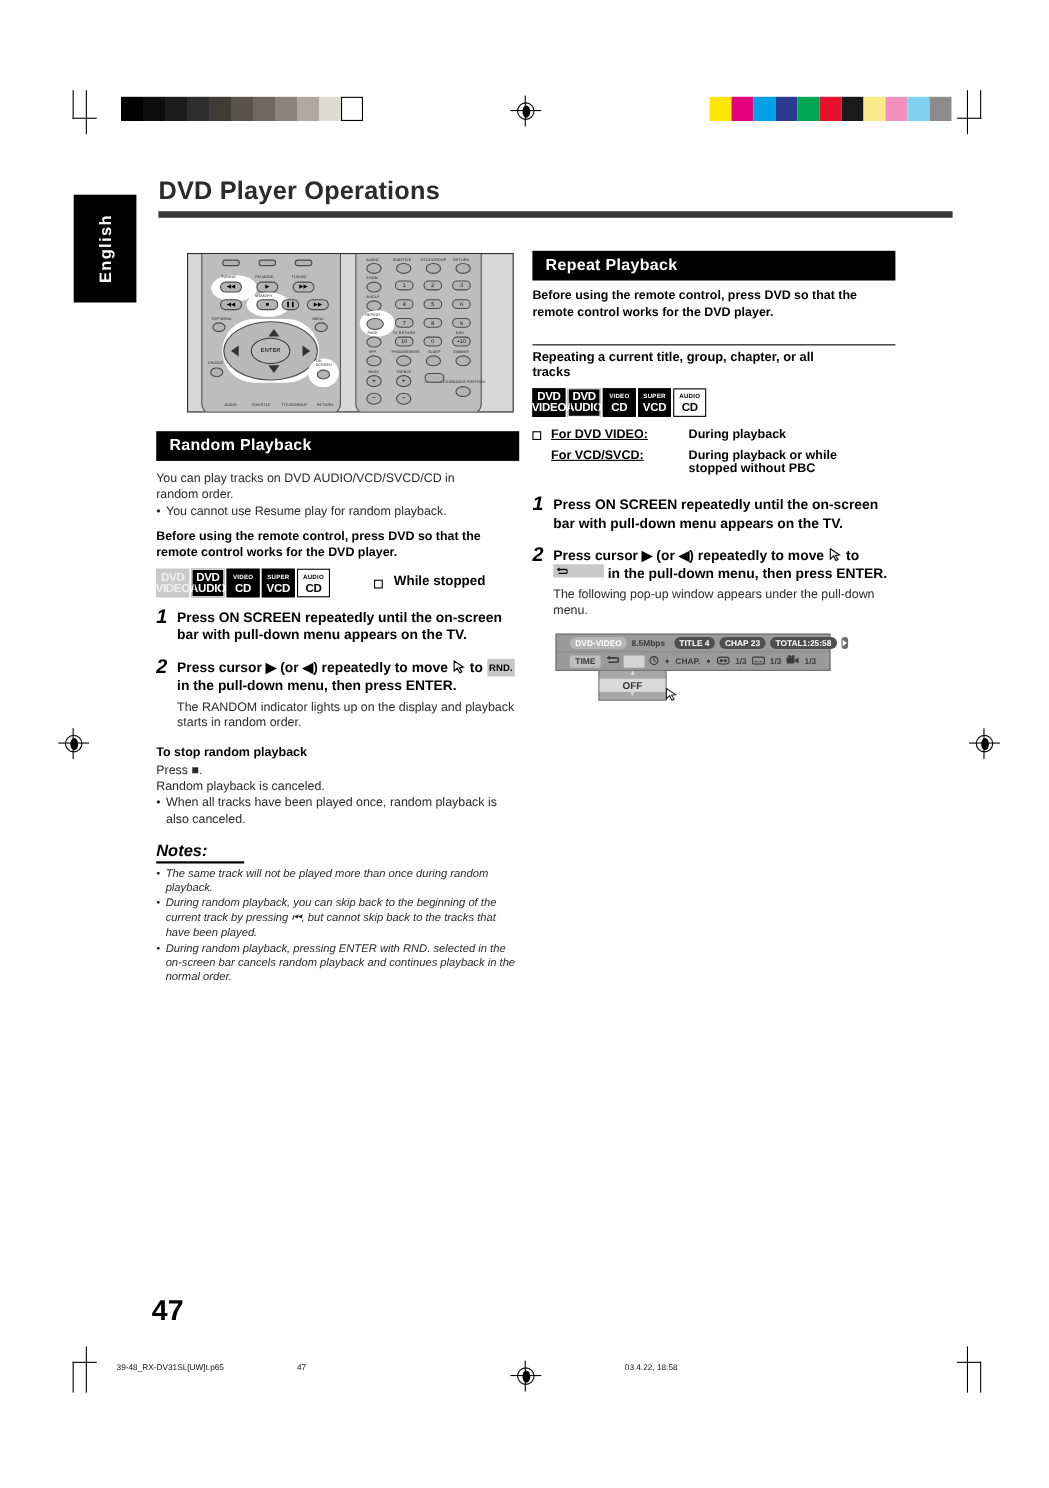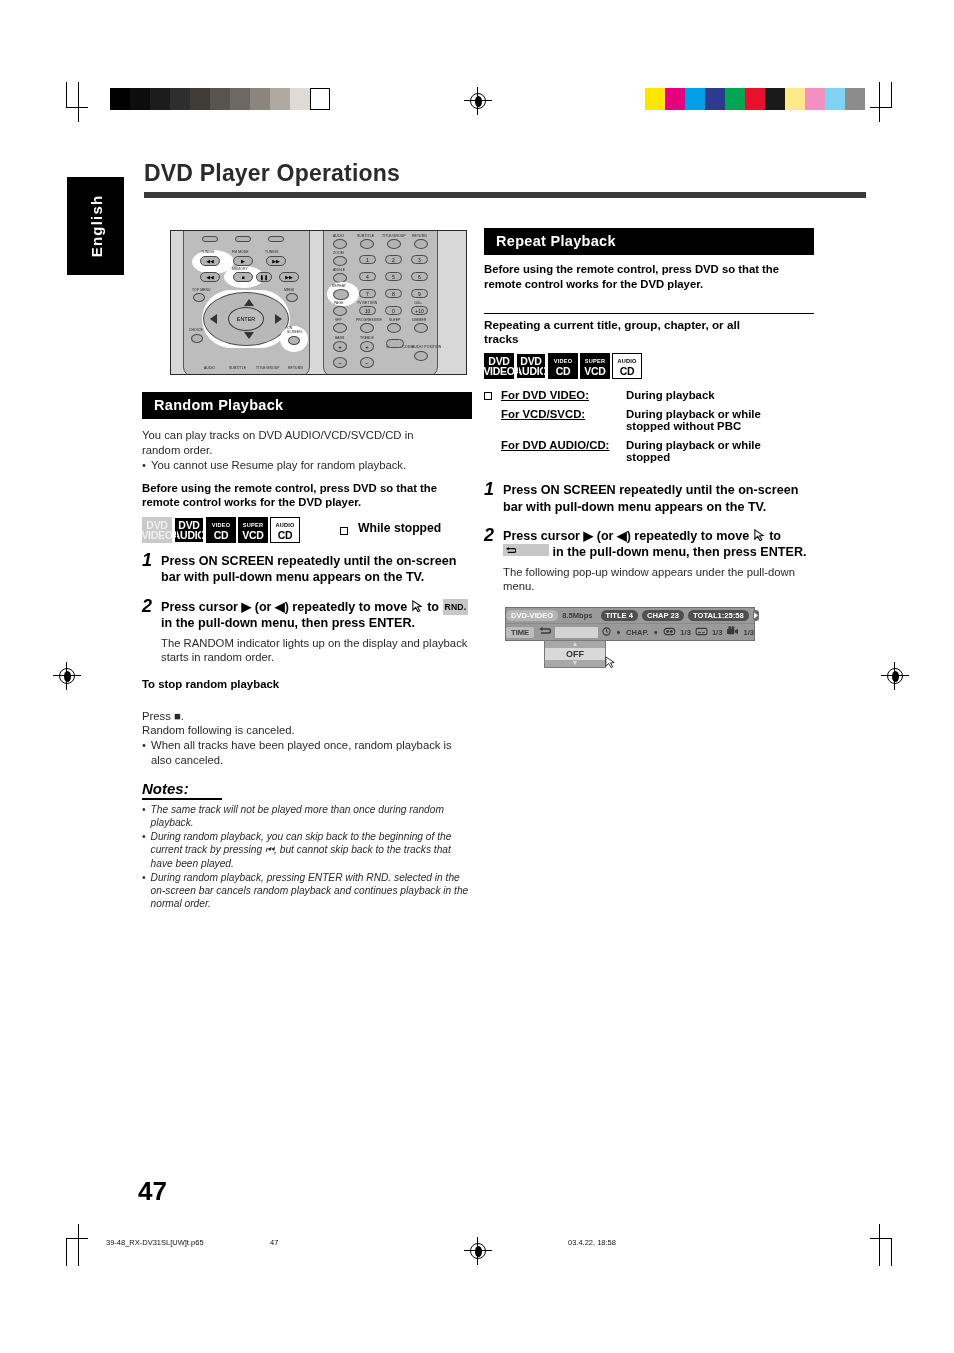--- a/index.html
+++ b/index.html
@@ -141,21 +141,21 @@
   }
   .chip.wide { min-width:46px; height:12px; }
   .cursor-arrow { display:inline-block; width:13px; height:13px; vertical-align:-2px; }
 
   
   .osd {
     position:relative; margin-top:6px; margin-left:21px;
     width:250px; background:#9a9a9a; border:1px solid #6e6e6e;
     font-size:8px; color:#fff;
   }
-  .osd-row { display:flex; align-items:center; gap:4px; padding:2px 0; }
+  .osd-row { display:flex; align-items:center; gap:4px; padding:2px 12px; }
   .osd-row.r2 { border-top:1px solid #8a8a8a; }
   .osd-chip {
     background:#b5b5b5; color:#fff; border-radius:6px;
     padding:1px 5px; font-weight:bold; font-size:7.6px; white-space:nowrap;
   }
   .osd-chip.dark { background:#4f4f4f; }
   .osd-chip.sq { border-radius:2px; color:#3a3a3a; background:#bdbdbd; }
   .osd-plain { color:#3c3c3c; font-weight:bold; font-size:7.6px; }
   .osd-field { background:#d4d4d4; width:50px; height:11px; border-radius:1px; }
   .osd-play {
@@ -423,22 +423,22 @@
             <span class="chip">RND.</span>
             <span>in the pull-down menu, then press ENTER.</span>
           </div>
           <div class="step-sub">The RANDOM indicator lights up on the display and playback starts in random order.</div>
         </div>
       </div>
     </div>
 
     <div style="margin-top:4px;">
       <div class="sub-head">To stop random playback</div>
-      <div class="body" style="margin-top:19px;">Press ■.</div>
-      <div class="body">Random following is canceled.</div>
+      <div class="body" style="margin-top:4px;">Press ■.</div>
+      <div class="body">Random playback is canceled.</div>
       <div class="body bullet">
         <span class="dot">•</span>
         <span>When all tracks have been played once, random playback is also canceled.</span>
       </div>
     </div>
 
     <div style="margin-top:13px;">
       <div class="notes-title">Notes:</div>
       <div class="notes-rule"></div>
       <div id="notes-list">
@@ -501,24 +501,20 @@
     <div style="margin-top:10px;display:flex;gap:9px;">
       <span class="cbox" style="margin-top:3px;"></span>
       <div id="cond-list" style="flex:1;">
           <div class="cond-row" style="margin-bottom: 7px;">
             <div class="cond-label"><u>For DVD VIDEO:</u></div>
             <div class="cond-val">During playback</div>
           </div>
           <div class="cond-row" style="margin-bottom: 7px;">
             <div class="cond-label"><u>For VCD/SVCD:</u></div>
             <div class="cond-val">During playback or while stopped without PBC</div>
-          </div>
-          <div class="cond-row" style="margin-bottom: 7px;">
-            <div class="cond-label"><u>For DVD AUDIO/CD:</u></div>
-            <div class="cond-val">During playback or while stopped</div>
           </div>
         </div>
     </div>
 
     <div class="steps" style="margin-top:12px;">
       <div class="step">
         <div class="step-num">1</div>
         <div class="step-txt">Press ON SCREEN repeatedly until the on-screen bar with pull-down menu appears on the TV.</div>
       </div>
       <div class="step">

